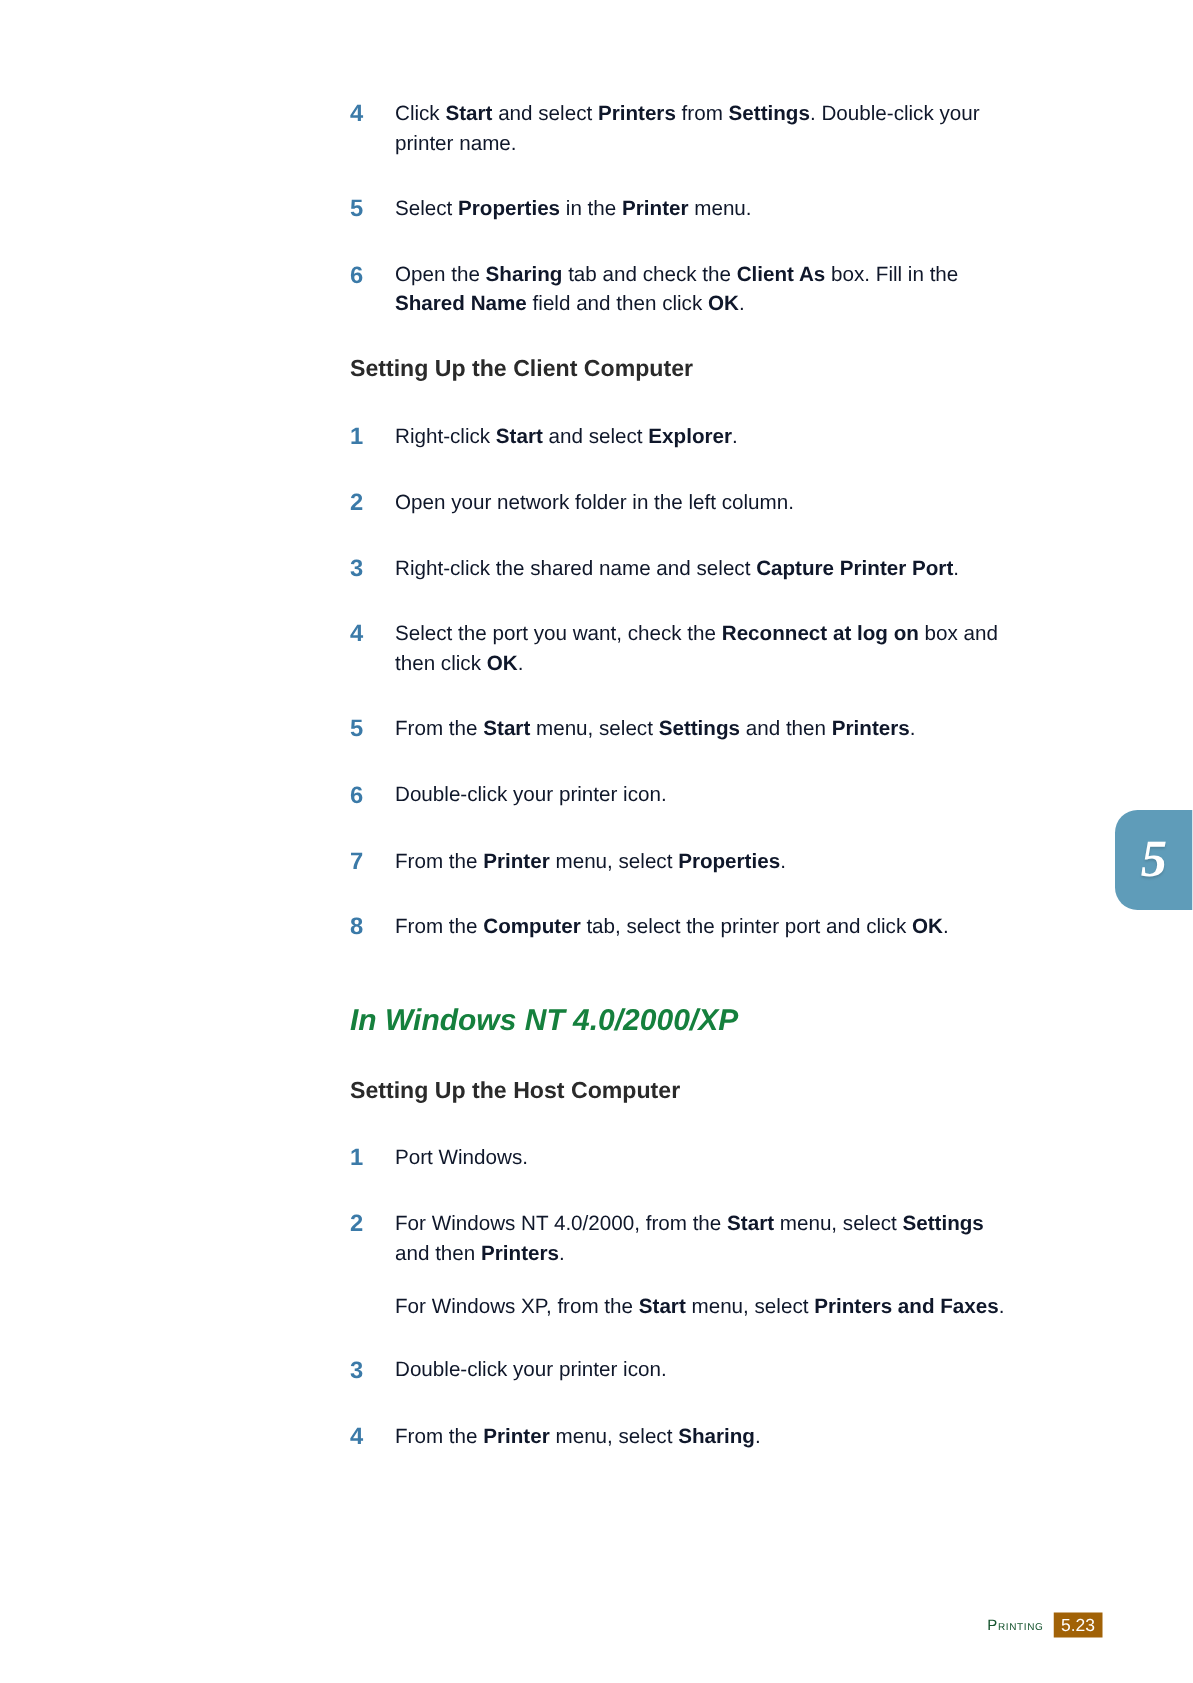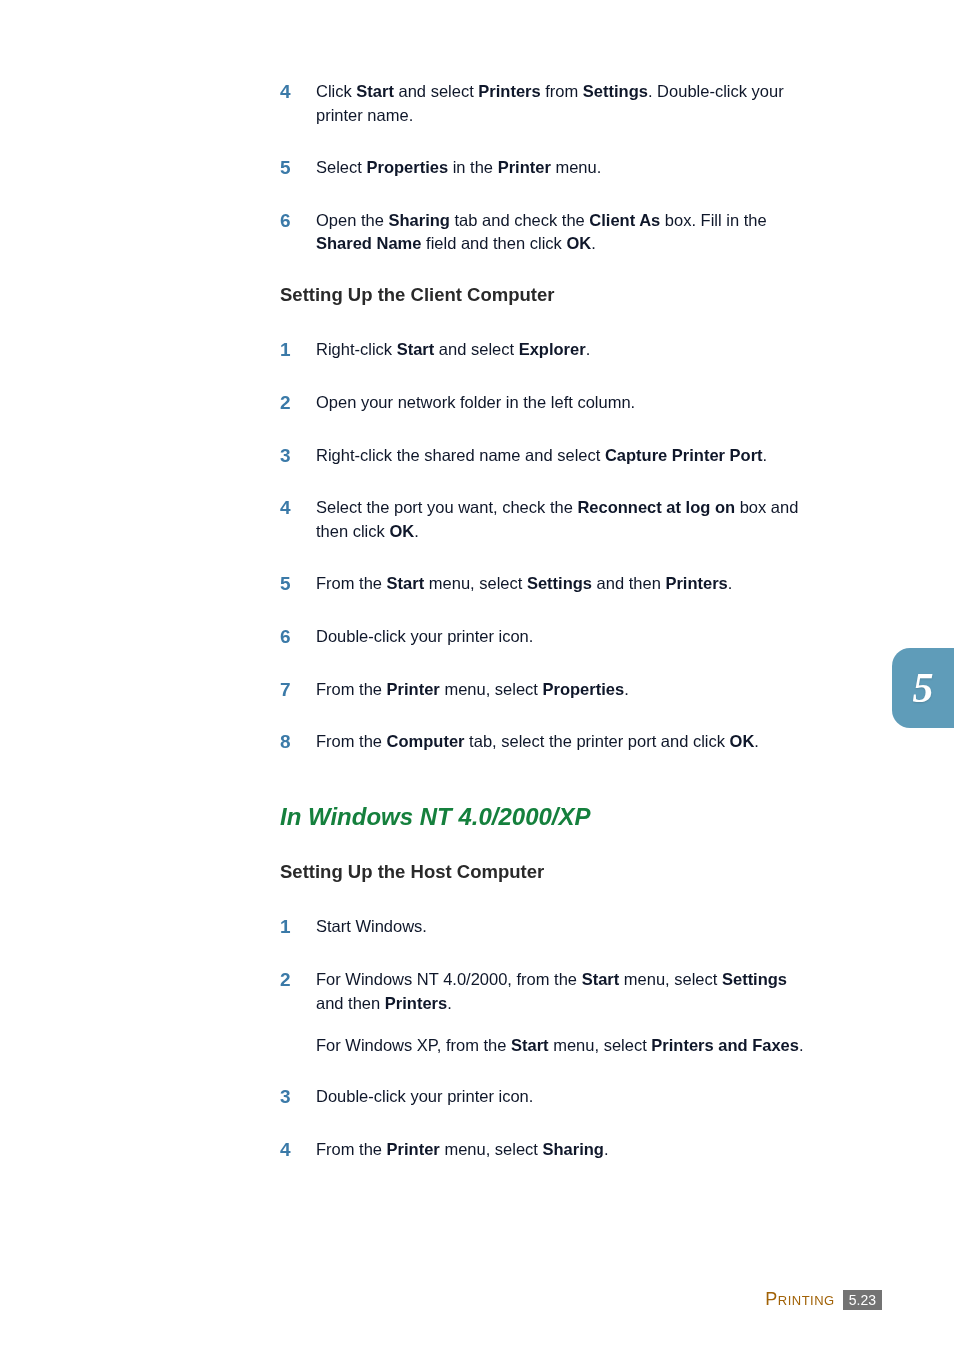--- a/index.html
+++ b/index.html
@@ -77,26 +77,26 @@
   .footer {
     position: absolute;
     right: 72px;
     bottom: 36px;
     display: flex;
     align-items: center;
     gap: 8px;
   }
   .footer-label {
     font-variant: small-caps;
-    font-size: 18px;
+    font-size: 12px;
     letter-spacing: 0.5px;
-    color: #a16207;
+    color: #14532d;
   }
   .footer-box {
-    background: #737373;
+    background: #a16207;
     color: #fff;
     padding: 2px 6px;
     font-size: 14px;
   }
   .footer-box .dot { color: #eaf2f7; }
 </style>
 </head>
 <body>
 
 <div class="page-content">
@@ -176,21 +176,21 @@
     </ol>
 
   <h2 class="section-heading">In Windows NT 4.0/2000/XP</h2>
 
   <h3 class="sub-heading">Setting Up the Host Computer</h3>
 
   <ol class="step-list">
       <li class="step-item">
         <div class="step-num">1</div>
         <div class="step-text">
-          <div><span>Start Windows.</span></div>
+          <div><span>Port Windows.</span></div>
         </div>
       </li>
       <li class="step-item">
         <div class="step-num">2</div>
         <div class="step-text">
           <div><span>For Windows NT 4.0/2000, from the </span><span class="b">Start</span><span> menu, select </span><span class="b">Settings</span><span> and then </span><span class="b">Printers</span><span>.</span></div>
           <div class="para2"><span>For Windows XP, from the </span><span class="b">Start</span><span> menu, select </span><span class="b">Printers and Faxes</span><span>.</span></div>
         </div>
       </li>
       <li class="step-item">

